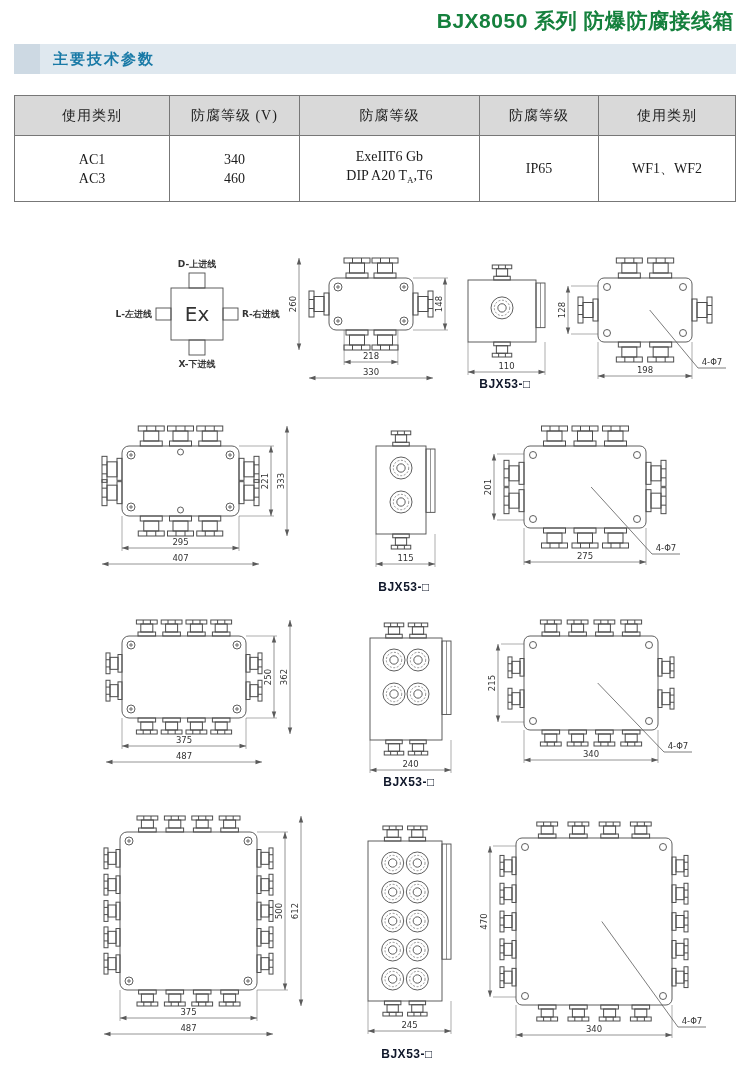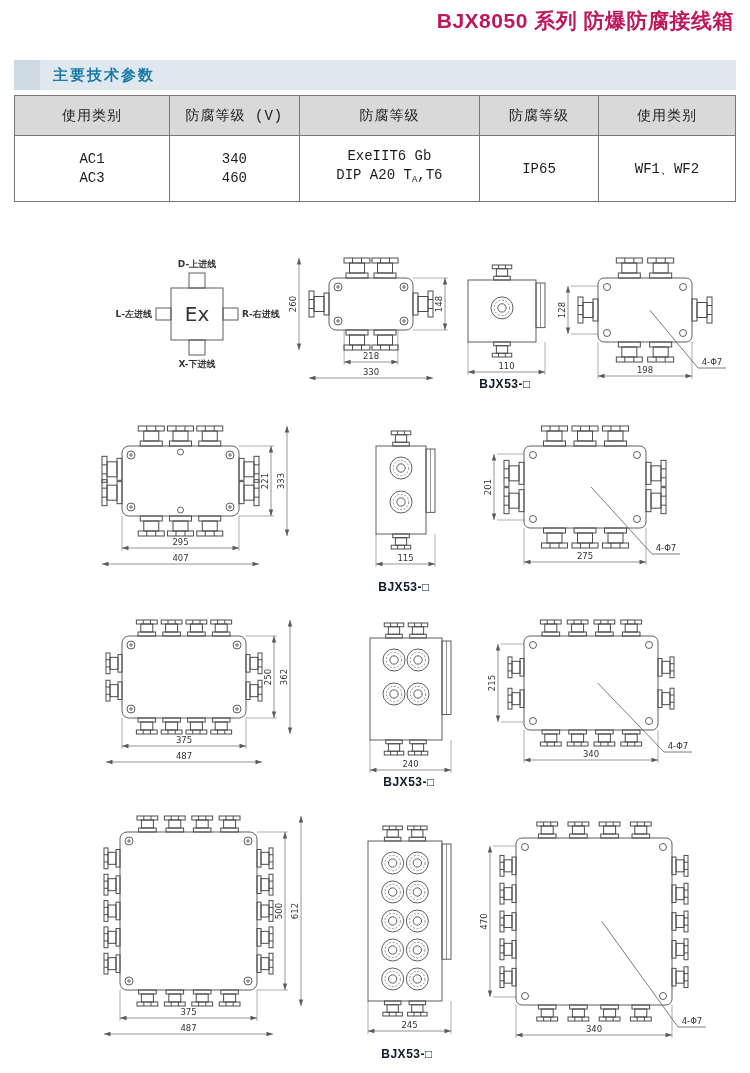--- a/index.html
+++ b/index.html
@@ -1,41 +1,41 @@
 <!DOCTYPE html>
 <html><head>
 <meta charset="utf-8">
 <style>
   *{margin:0;padding:0;box-sizing:border-box}
   html,body{background:#fff}
   body{width:750px;height:1073px;position:relative;font-family:"Liberation Sans",sans-serif;overflow:hidden}
   .page{position:absolute;inset:0;background:#fff}
-  .title{position:absolute;top:7px;right:16px;font-size:21px;font-weight:bold;color:#be185d;letter-spacing:.5px}
+  .title{position:absolute;top:7px;right:16px;font-size:21px;font-weight:bold;color:#15803d;letter-spacing:.5px}
   .secbar{position:absolute;left:14px;width:722px;height:30px;background:#dfe8ef;display:flex;align-items:center}
   .accent{width:26px;height:30px;background:#cdd9e3;flex:0 0 auto}
   .sectext{color:#1879a6;font-size:15px;font-weight:bold;margin-left:13px;letter-spacing:2px}
   .ptable{position:absolute;left:14px;top:95px;width:722px;border-collapse:collapse;table-layout:fixed;
-          font-family:Liberation Mono, monospace;color:#1c1c1c}
+          font-family:Liberation Serif, serif;color:#1c1c1c}
   .ptable th{background:#d9d9d9;font-weight:normal;height:40px;font-size:14px;border:1px solid #777;letter-spacing:1px}
   .ptable td{height:66px;text-align:center;vertical-align:middle;font-size:14px;border:1px solid #777;background:#fff}
   .cellline{line-height:19px}
   .sub{font-size:9px;vertical-align:-3px}
   .mlabel{position:absolute;transform:translateX(-50%);font-size:12px;font-weight:bold;color:#0f172a;letter-spacing:.5px;white-space:nowrap}
   #drawings{position:absolute;inset:0}
   #drawings svg{position:absolute;overflow:visible}
   text{font-family:"DejaVu Sans","Liberation Sans",sans-serif}
 </style>
 </head>
 <body>
 
 <div class="page">
 
   <div class="title">BJX8050 系列 防爆防腐接线箱</div>
 
-  <div class="secbar" style="top:60px">
+  <div class="secbar" style="top:44px">
     <span class="accent"></span>
     <span class="sectext">主要技术参数</span>
   </div>
 
   <table class="ptable">
     <colgroup>
       <col style="width:21.5%">
         <col style="width:18%">
         <col style="width:25%">
         <col style="width:16.5%">

